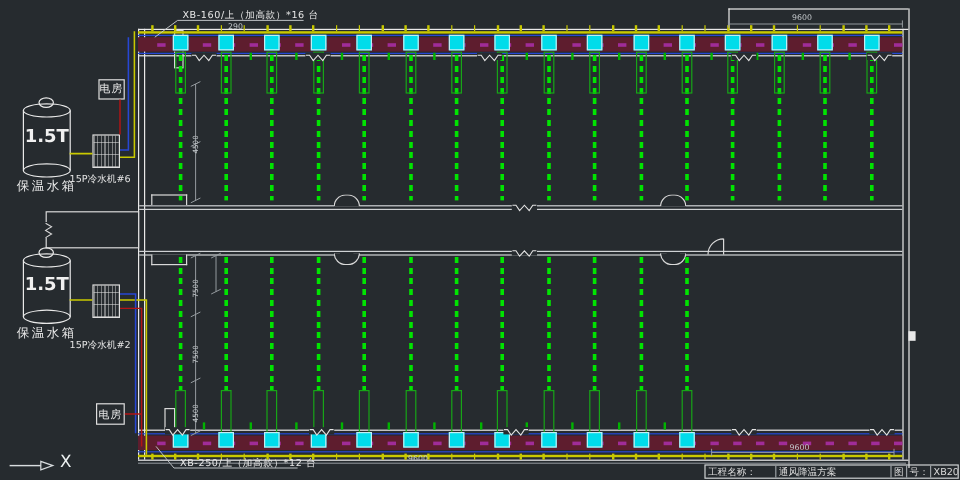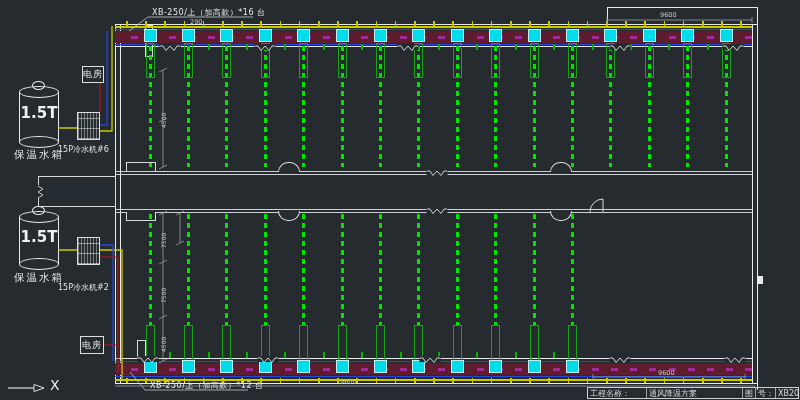--- a/index.html
+++ b/index.html
@@ -398,21 +398,21 @@
         <path d="M725 358 h3 l3 4.5 l4 -4.5 l4 4.5 l3 -4.5 h3" stroke="#e3e3e3" fill="none" stroke-width="0.9"></path>
         <rect x="426.5" y="169" width="21" height="6" fill="#262b2f"></rect>
         <path d="M427 171 h3 l3 4.5 l4 -4.5 l4 4.5 l3 -4.5 h3" stroke="#e3e3e3" fill="none" stroke-width="0.9"></path>
         <rect x="426.5" y="207" width="21" height="6" fill="#262b2f"></rect>
         <path d="M427 209 h3 l3 4.5 l4 -4.5 l4 4.5 l3 -4.5 h3" stroke="#e3e3e3" fill="none" stroke-width="0.9"></path>
       </g>
     <path d="M8 388 H34" stroke="#d9dddf" stroke-width="1.2" fill="none"></path>
     <polygon points="34,384.5 44,388 34,391.5" fill="none" stroke="#d9dddf" stroke-width="1"></polygon>
   </svg>
 
-  <div class="txt lbl" style="left:152px;top:7px;">XB-250/上（加高款）*16 台</div>
+  <div class="txt lbl" style="left:152px;top:7px;">XB-160/上（加高款）*16 台</div>
   <div class="txt lbl" style="left:150px;top:380px;">XB-250/上（加高款）*12 台</div>
   <div class="txt dimtxt" style="left:190px;top:18px;">290</div>
   <div class="txt dimtxt" style="left:660px;top:11px;">9600</div>
   <div class="txt dimtxt" style="left:340px;top:378px;">9600</div>
   <div class="txt dimtxt" style="left:658px;top:369px;">9600</div>
   <div class="txt vdim" style="left:160px;top:128px;">4500</div>
   <div class="txt vdim" style="left:160px;top:248px;">7500</div>
   <div class="txt vdim" style="left:160px;top:303px;">7500</div>
   <div class="txt vdim" style="left:160px;top:352px;">4500</div>
   <div class="txt axisX" style="left:50px;top:377px;">X</div>

